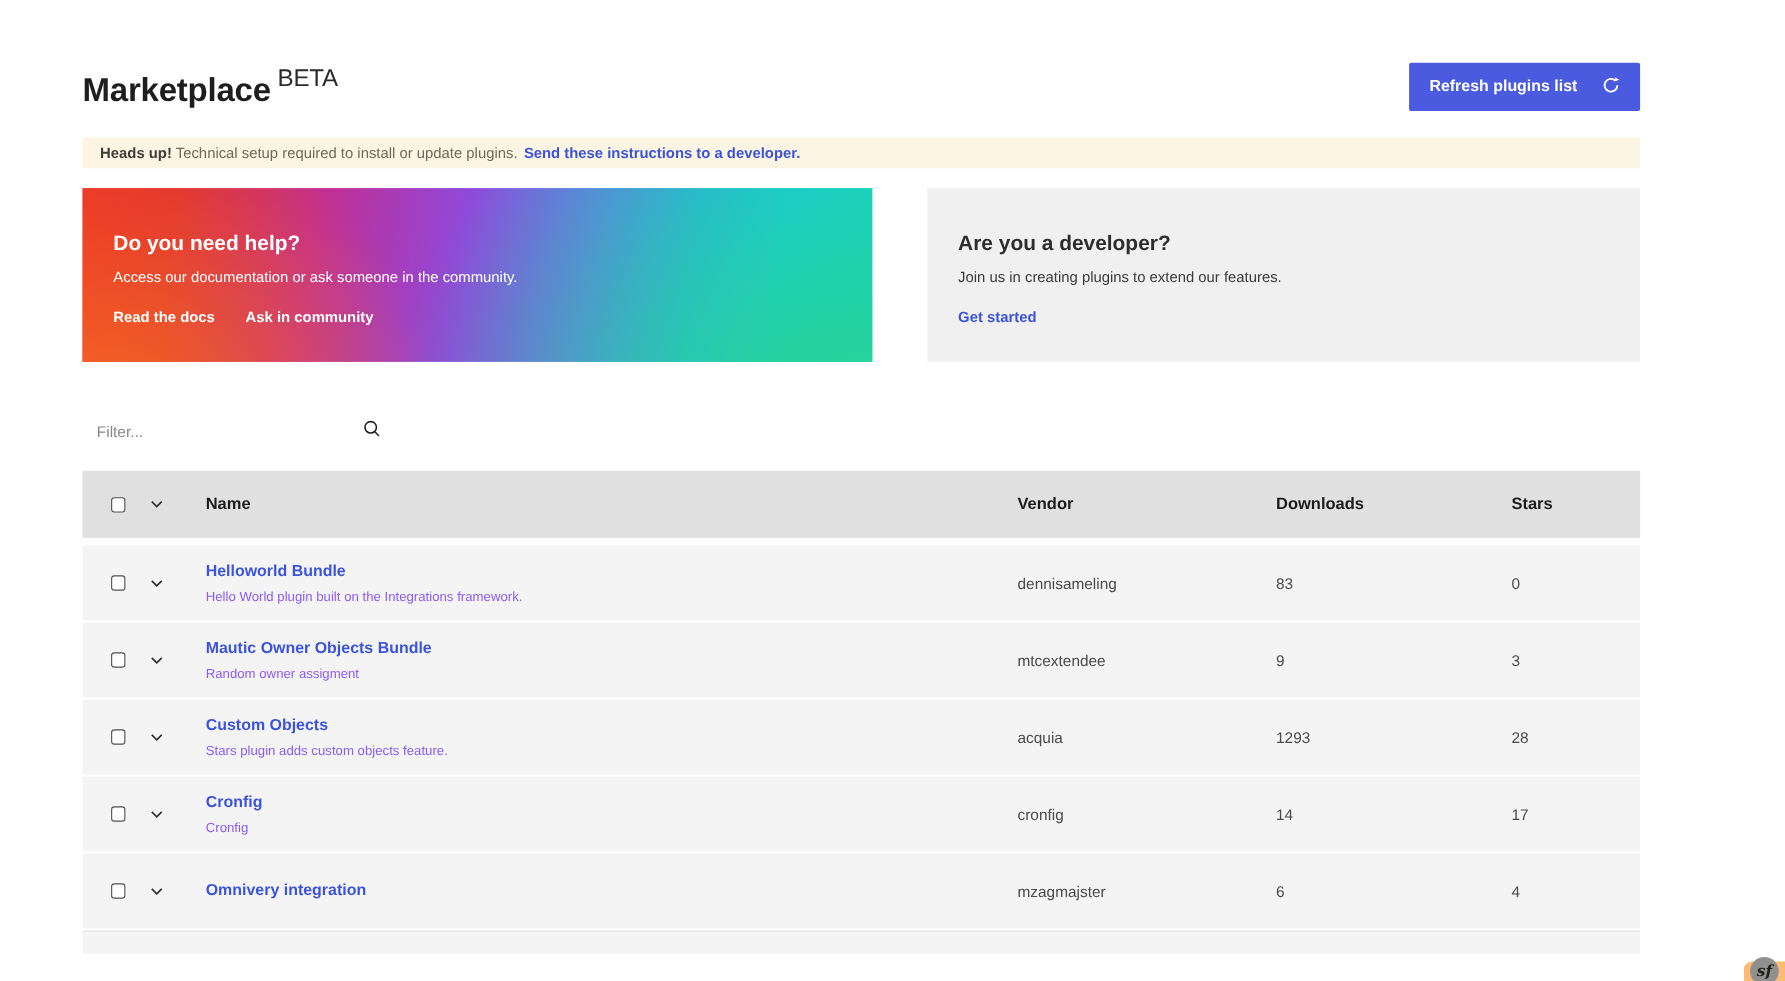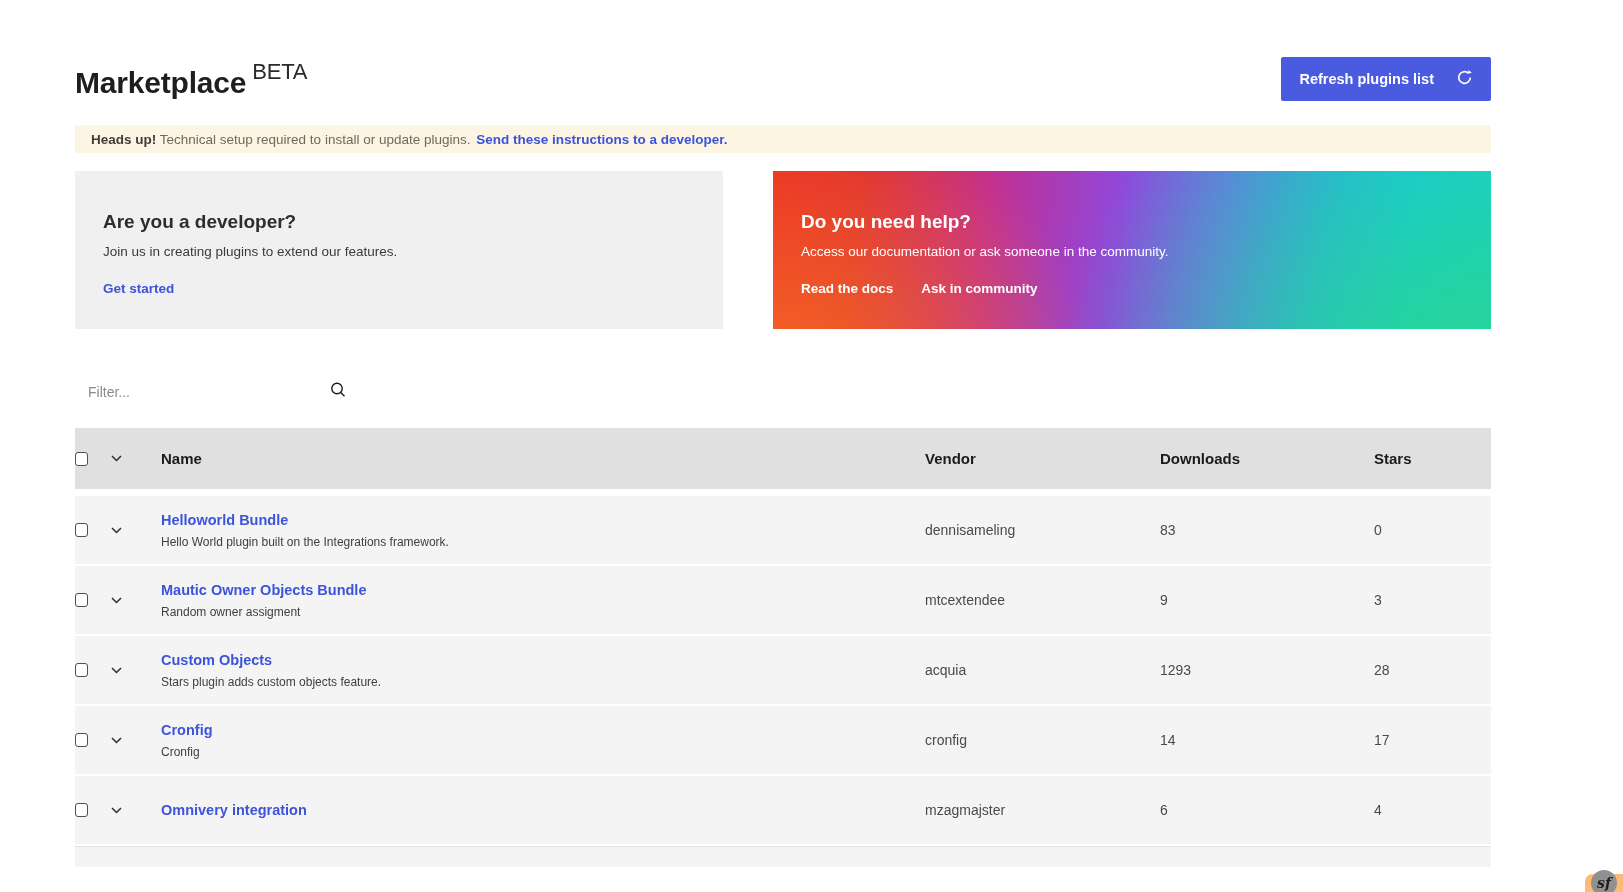--- a/index.html
+++ b/index.html
@@ -42,30 +42,30 @@
   
   .filter-row { margin-top: 49px; height: 32px; position: relative; }
   .filter-row input { width: 252px; height: 28px; border: none; outline: none; background: transparent;
     font-family: "Liberation Sans", sans-serif; font-size: 14px; color: #555; padding-left: 13px; }
   .filter-row input::placeholder { color: #8a8a8a; }
   .search-icon { position: absolute; left: 254px; top: 3px; cursor: pointer; }
 
   
   .table { margin-top: 18px; }
   .trow { display: grid; grid-template-columns: 36px 50px 1fr 235px 214px 117px;
-    align-items: center; }
+    padding-left: 26px; align-items: center; }
   .thead { height: 61px; background: #e0e0e0; font-size: 15px; font-weight: 700; color: #1b1b1b; }
   .spacer { height: 7px; }
   .row { height: 68px; background: #f4f4f4; margin-bottom: 2px; }
   .row-partial { height: 21px; background: #f4f4f4; border-top: 1px solid #e2e2e2; margin-top: 1px; }
   .checkbox { display: inline-block; width: 13px; height: 14px; background: #fff;
     border: 1.5px solid #4f4f4f; border-radius: 3px; cursor: pointer; }
   .chev { cursor: pointer; display: inline-flex; }
   .name-cell a { font-size: 14.5px; font-weight: 700; color: #3c54dc; text-decoration: none; display: inline-block; }
-  .name-cell .desc { font-size: 12px; color: #404040; margin-top: 6px; }
+  .name-cell .desc { font-size: 12px; color: #8b5cf6; margin-top: 6px; }
   .cell { font-size: 14px; color: #4a4a4a; }
 
   
   .sf-badge { position: fixed; right: 0; bottom: 0; width: 38px; height: 18px; background: #fdba74;
     border-top-left-radius: 8px; display: flex; align-items: center; justify-content: center; cursor: pointer; margin-left: 28px; }
   .sf-badge .sf-circle { width: 26px; height: 26px; border-radius: 50%; background: #909090;
     display: flex; align-items: center; justify-content: center;
     font-family: "DejaVu Serif", serif; font-style: italic; font-weight: 700; font-size: 14px; color: #1d1d1b; }
 </style>
 </head>
@@ -88,33 +88,33 @@
 
   <div class="alert">
     <span>
       <strong>Heads up!</strong>
       <span>Technical setup required to install or update plugins.</span>
       <a href="#">Send these instructions to a developer.</a>
     </span>
   </div>
 
   <div class="cards">
-    <div class="card dev-card">
-      <h2>Are you a developer?</h2>
-      <p>Join us in creating plugins to extend our features.</p>
-      <div class="card-links">
-        <a href="#" class="single">Get started</a>
-      </div>
-    </div>
     <div class="card help-card">
       <h2>Do you need help?</h2>
       <p>Access our documentation or ask someone in the community.</p>
       <div class="card-links">
         <a href="#">Read the docs</a>
         <a href="#">Ask in community</a>
+      </div>
+    </div>
+    <div class="card dev-card">
+      <h2>Are you a developer?</h2>
+      <p>Join us in creating plugins to extend our features.</p>
+      <div class="card-links">
+        <a href="#" class="single">Get started</a>
       </div>
     </div>
   </div>
 
   <div class="filter-row">
     <input type="text" placeholder="Filter..." style="">
     <span class="search-icon">
       <svg width="18" height="18" viewBox="0 0 18 18">
         <circle cx="8" cy="7.5" r="5.2" fill="none" stroke="#1e1e1e" stroke-width="1.4"></circle>
         <line x1="11.8" y1="11.5" x2="15.5" y2="15.3" stroke="#1e1e1e" stroke-width="1.4"></line>

